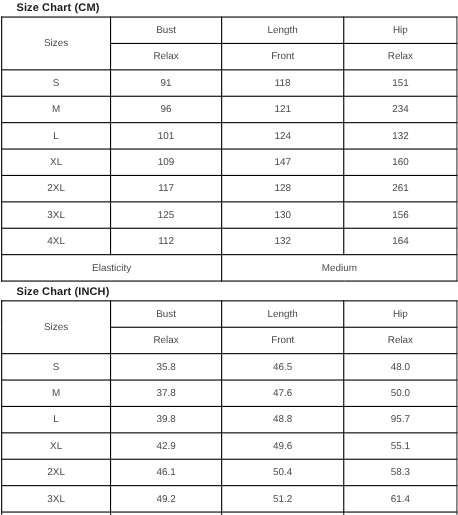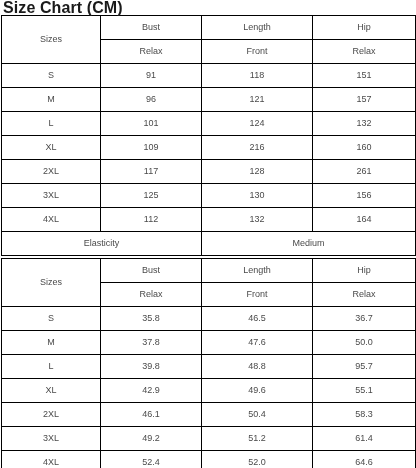--- a/index.html
+++ b/index.html
@@ -16,25 +16,25 @@
   }
   .page {
     width: 416px;
     box-sizing: border-box;
     padding: 0 1px;
   }
   .chart-block {
     width: 414px;
   }
   .chart-title {
-    font-size: 16px;
+    font-size: 10px;
     font-weight: bold;
     color: #1a1a1a;
     line-height: 13px;
-    padding: 1px 0 1px 2px;
+    padding: 1px 0 1px 14px;
     letter-spacing: 0.1px;
   }
   table.size-table {
     width: 414px;
     border-collapse: collapse;
     table-layout: fixed;
     border: 1.5px solid #000000;
   }
   table.size-table td {
     border: 1.5px solid #000000;
@@ -86,32 +86,32 @@
         <tr>
           <td>S</td>
           <td>91</td>
           <td>118</td>
           <td>151</td>
         </tr>
         <tr>
           <td>M</td>
           <td>96</td>
           <td>121</td>
-          <td>157</td>
+          <td>234</td>
         </tr>
         <tr>
           <td>L</td>
           <td>101</td>
           <td>124</td>
           <td>132</td>
         </tr>
         <tr>
           <td>XL</td>
           <td>109</td>
-          <td>216</td>
+          <td>147</td>
           <td>160</td>
         </tr>
         <tr>
           <td>2XL</td>
           <td>117</td>
           <td>128</td>
           <td>261</td>
         </tr>
         <tr>
           <td>3XL</td>
@@ -130,20 +130,21 @@
           <td colspan="2">Elasticity</td>
           <td colspan="2">Medium</td>
         </tr>
       </tbody>
     </table>
   </div>
 
   <div class="spacer-gap"></div>
 
   <div class="chart-block">
+    <div class="chart-title">Size Chart (INCH)</div>
 
     <table class="size-table">
       <colgroup>
         <col class="c-size">
           <col class="c-bust">
           <col class="c-len">
           <col class="c-hip">
       </colgroup>
       <tbody>
         <tr>
@@ -155,21 +156,21 @@
         <tr>
           <td>Relax</td>
           <td>Front</td>
           <td>Relax</td>
         </tr>
 
         <tr>
           <td>S</td>
           <td>35.8</td>
           <td>46.5</td>
-          <td>36.7</td>
+          <td>48.0</td>
         </tr>
         <tr>
           <td>M</td>
           <td>37.8</td>
           <td>47.6</td>
           <td>50.0</td>
         </tr>
         <tr>
           <td>L</td>
           <td>39.8</td>

